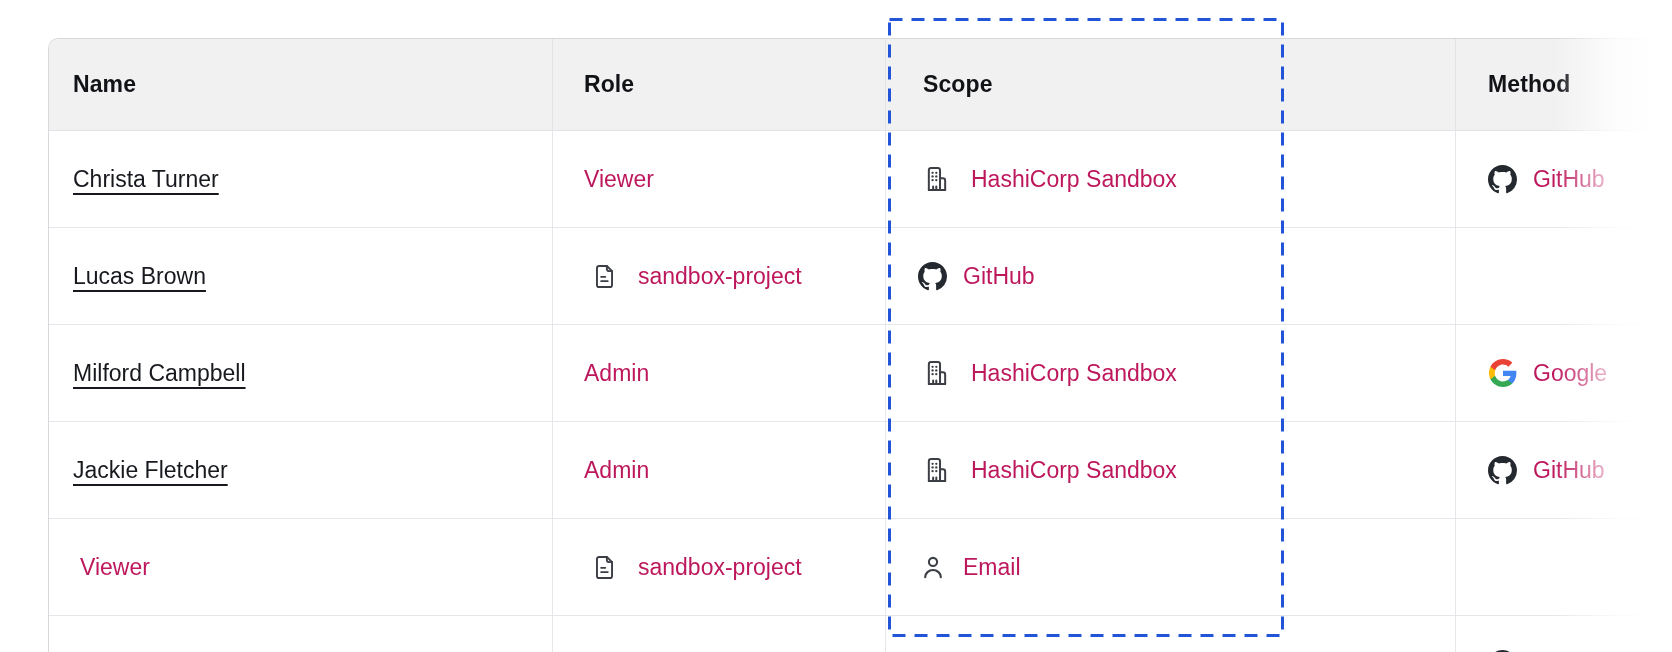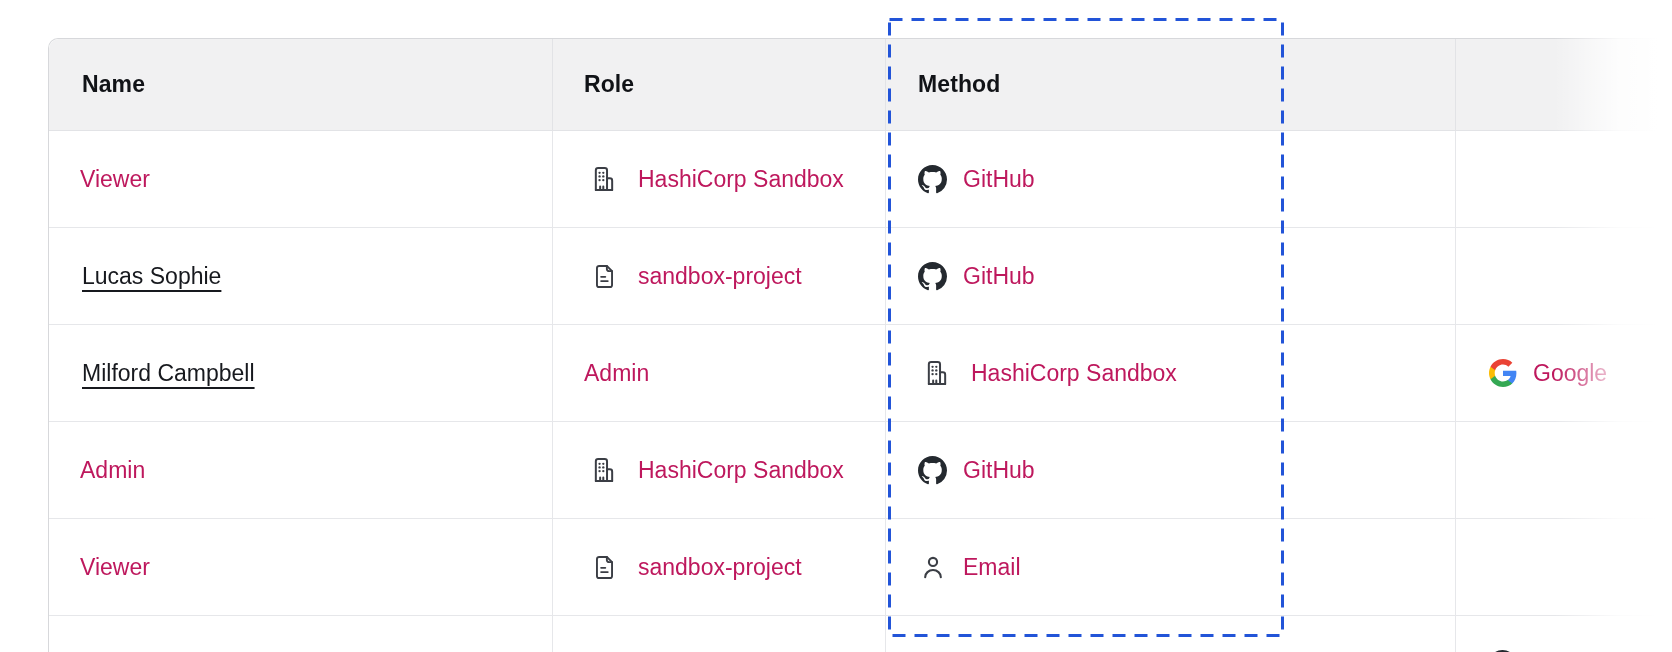--- a/index.html
+++ b/index.html
@@ -37,21 +37,21 @@
   .row.body { height: 97px; border-bottom: 1px solid #e6e7ea; }
   .row.partial { height: 97px; border-bottom: none; }
 
   .cell {
     display: flex;
     align-items: center;
     box-sizing: border-box;
     overflow: hidden;
     white-space: nowrap;
   }
-  .cell.c-name   { padding-left: 33px; }
+  .cell.c-name   { padding-left: 24px; }
   .cell.c-role   { padding-left: 31px; }
   .cell.c-scope  { padding-left: 37px; }
   .cell.c-method { padding-left: 32px; }
   .row .cell:nth-child(1),
   .row .cell:nth-child(2),
   .row .cell:nth-child(3) { border-right: 1px solid #e6e7ea; }
   .row.header .cell:nth-child(1),
   .row.header .cell:nth-child(2),
   .row.header .cell:nth-child(3) { border-right: 1px solid #e2e3e6; }
 
@@ -138,26 +138,32 @@
 
 <div class="table">
 
   <div class="row header">
     <div class="cell c-name">
       <span class="hdr-label">Name</span>
     </div>
     <div class="cell c-role">
       <span class="hdr-label">Role</span>
     </div>
+    <div class="cell c-scope">
+      <span class="hdr-label">Scope</span>
+    </div>
     <div class="cell c-method">
       <span class="hdr-label">Method</span>
     </div>
   </div>
 
   <div class="row body">
+    <div class="cell c-name">
+      <a class="name-link">Christa Turner</a>
+    </div>
     <div class="cell c-role">
       <span class="body-text">Viewer</span>
     </div>
     <div class="cell c-scope">
       <span class="icon-wrap">
           <svg width="28" height="28" viewBox="0 0 24 24">
             <use href="#ic-building"></use>
           </svg>
         </span>
       <span class="body-text">HashiCorp Sandbox</span>
@@ -167,21 +173,21 @@
           <svg width="29" height="29" viewBox="0 0 24 24">
             <use href="#ic-github"></use>
           </svg>
         </span>
       <span class="body-text">GitHub</span>
     </div>
   </div>
 
   <div class="row body">
     <div class="cell c-name">
-      <a class="name-link">Lucas Sophie</a>
+      <a class="name-link">Lucas Brown</a>
     </div>
     <div class="cell c-scope">
       <span class="icon-wrap">
           <svg width="27" height="27" viewBox="0 0 24 24">
             <use href="#ic-file"></use>
           </svg>
         </span>
       <span class="body-text">sandbox-project</span>
     </div>
     <div class="cell c-method">
@@ -213,20 +219,23 @@
       <span class="icon-wrap">
           <svg width="28" height="28" viewBox="0 0 24 24">
             <use href="#ic-google"></use>
           </svg>
         </span>
       <span class="body-text">Google</span>
     </div>
   </div>
 
   <div class="row body">
+    <div class="cell c-name">
+      <a class="name-link">Jackie Fletcher</a>
+    </div>
     <div class="cell c-role">
       <span class="body-text">Admin</span>
     </div>
     <div class="cell c-scope">
       <span class="icon-wrap">
           <svg width="28" height="28" viewBox="0 0 24 24">
             <use href="#ic-building"></use>
           </svg>
         </span>
       <span class="body-text">HashiCorp Sandbox</span>

